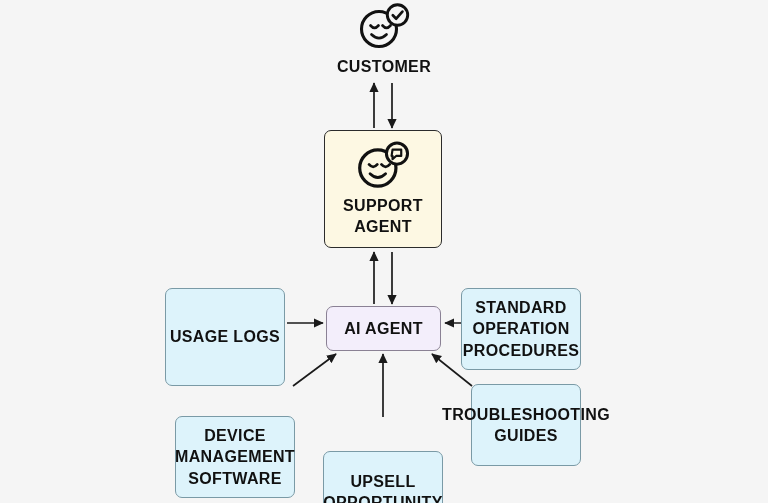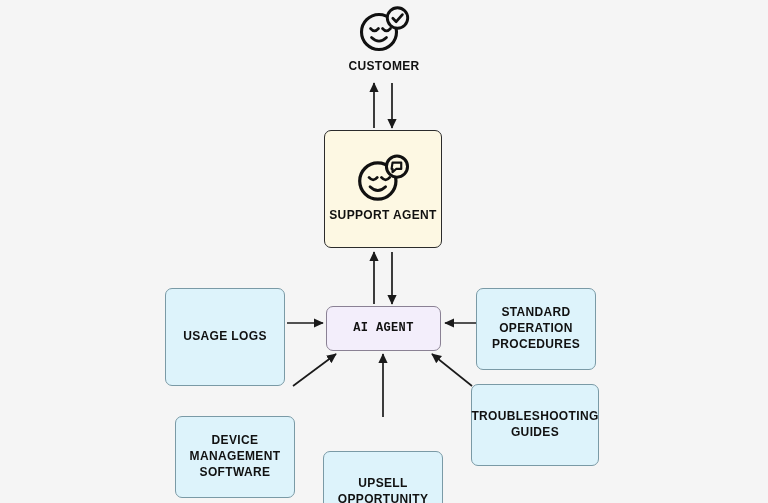--- a/index.html
+++ b/index.html
@@ -31,21 +31,21 @@
     position: absolute;
     box-sizing: border-box;
     border-radius: 7px;
     display: flex;
     flex-direction: column;
     align-items: center;
     justify-content: center;
     text-align: center;
   }
   .node-label {
-    font-size: 12px;
+    font-size: 16px;
     font-weight: bold;
     color: #111111;
     letter-spacing: 0.35px;
     line-height: 1.32;
     white-space: pre-line;
   }
 
   
   .icon-node {
     background: transparent;
@@ -56,21 +56,20 @@
   }
 
   
   .box-cream {
     background: #fdf8e3;
     border: 1.3px solid #2b2b2b;
   }
   .box-lavender {
     background: #f3eefb;
     border: 1.3px solid #8a8194;
-    font-family: Liberation Mono, monospace;
   }
   .box-blue {
     background: #ddf3fb;
     border: 1.3px solid #7a9aa6;
   }
 
   .icon-wrap {
     display: block;
     line-height: 0;
   }
@@ -133,33 +132,33 @@
   </div>
 
   <div class="node box-lavender" style="left:326px; top:306px; width:115px; height:45px;">
     <span class="node-label">AI AGENT</span>
   </div>
 
   <div class="node box-blue" style="left:165px; top:288px; width:120px; height:98px;">
     <span class="node-label">USAGE LOGS</span>
   </div>
 
-  <div class="node box-blue" style="left:476px; top:288px; width:120px; height:82px;">
+  <div class="node box-blue" style="left:461px; top:288px; width:120px; height:82px;">
     <span class="node-label">STANDARD
 OPERATION
 PROCEDURES</span>
   </div>
 
   <div class="node box-blue" style="left:175px; top:384px; width:120px; height:82px;margin-top:32px;">
     <span class="node-label">DEVICE
 MANAGEMENT
 SOFTWARE</span>
   </div>
 
-  <div class="node box-blue" style="left:471px; top:384px; width:128px; height:82px;">
+  <div class="node box-blue" style="left:471px; top:384px; width:110px; height:82px;">
     <span class="node-label">TROUBLESHOOTING
 GUIDES</span>
   </div>
 
   <div class="node box-blue" style="left:323px; top:419px; width:120px; height:82px;margin-top:32px;">
     <span class="node-label">UPSELL
 OPPORTUNITY</span>
   </div>
 
 </div>

